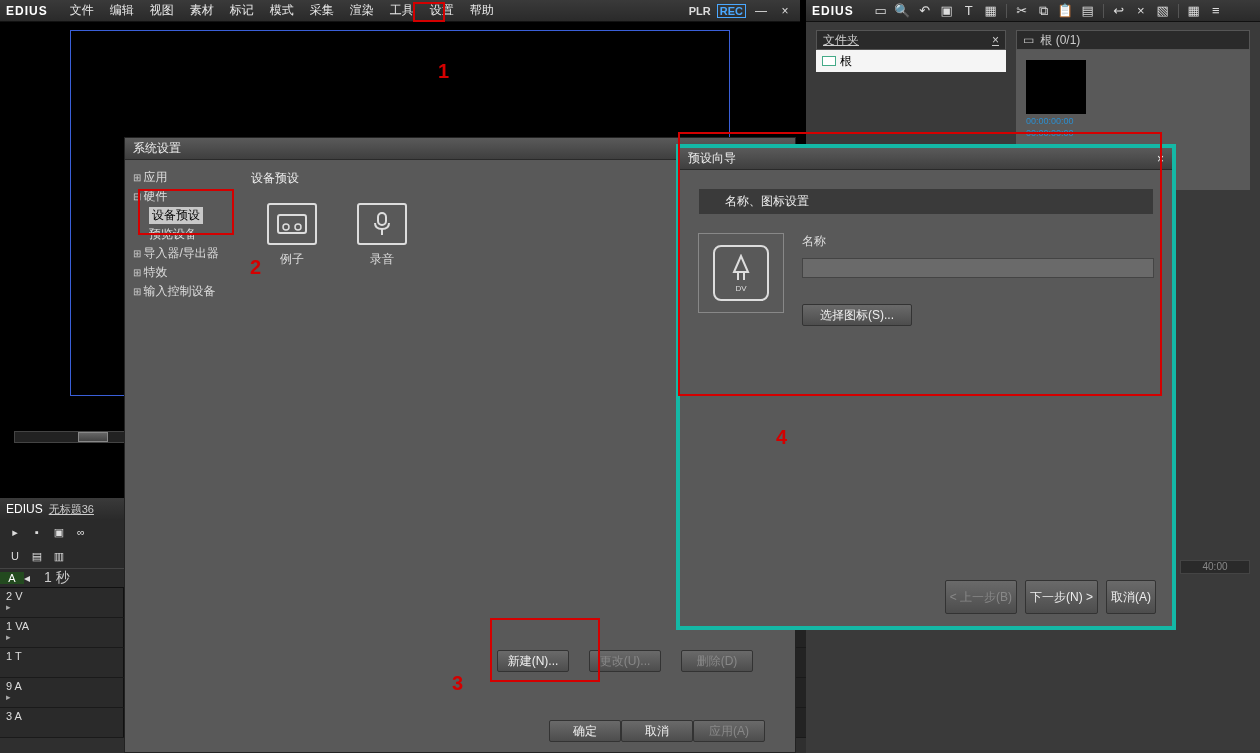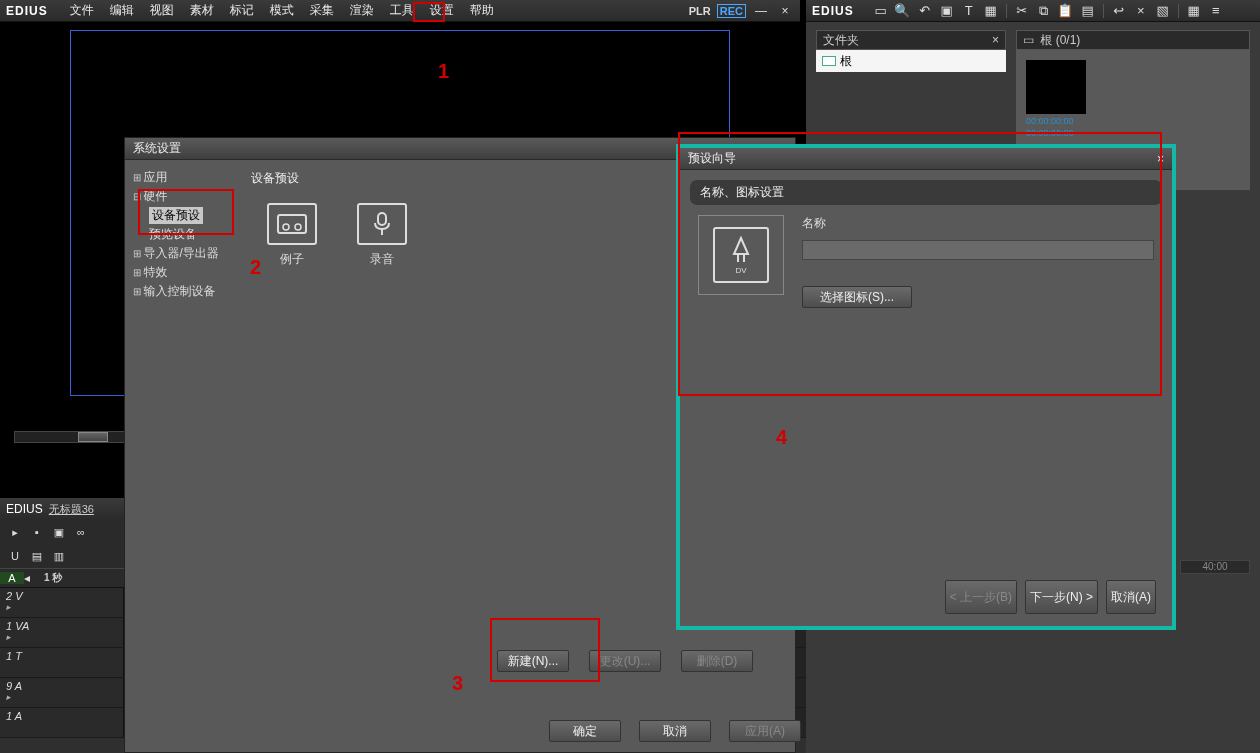--- a/index.html
+++ b/index.html
@@ -19,43 +19,43 @@
 
 .h-scroll { position: absolute; left: 14px; bottom: 50px; width: 160px; height: 12px; background: #222; border: 1px solid #444; }
 .h-scroll-thumb { position: absolute; left: 40%; width: 30px; height: 100%; background: linear-gradient(#666,#444); border: 1px solid #888; }
 
 
 .right-panel { position: absolute; left: 806px; top: 0; width: 454px; height: 753px; background: #3a3a3a; }
 .right-toolbar { display: flex; align-items: center; background: linear-gradient(#3a3a3a,#2a2a2a); height: 22px; padding: 0 6px; border-bottom: 1px solid #111; gap: 4px; }
 .tb-icon { width: 18px; height: 16px; display: flex; align-items: center; justify-content: center; color: #ddd; cursor: default; font-size: 13px; }
 .divider-v { width: 1px; height: 14px; background: #555; margin: 0 2px; }
 .folder-panel { position: absolute; left: 10px; top: 30px; width: 190px; height: 22px; }
-.panel-head { display: flex; background: #2a2a2a; height: 20px; align-items: center; padding: 0 6px; border: 1px solid #555; }
+.panel-head { display: flex; background: #2a2a2a; height: 20px; align-items: center; padding: 0 6px; border: 1px solid #555; text-decoration: underline; }
 .panel-head-close { margin-left: auto; cursor: default; }
 .folder-body { background: #f5f5f5; color: #000; padding: 2px 6px; height: 22px; display: flex; align-items: center; gap: 4px; }
 .folder-icon { width: 14px; height: 10px; background: #fff; border: 1px solid #4a8; }
 .thumb-panel { position: absolute; left: 210px; top: 30px; width: 234px; }
 .thumb-head { display: flex; background: #2a2a2a; height: 20px; align-items: center; padding: 0 6px; border: 1px solid #555; gap: 6px; }
 .thumb-body { background: #595959; height: 140px; padding: 10px; }
 .clip-thumb { width: 60px; height: 54px; background: #000; }
 .clip-tc { color: #2b8ecf; font-size: 9px; padding-top: 2px; }
 
 
 .timeline-panel { position: absolute; left: 0; top: 498px; width: 806px; height: 255px; background: #2f2f2f; }
 .tl-head { display: flex; align-items: center; background: linear-gradient(#3a3a3a,#2a2a2a); height: 22px; padding: 0 6px; }
 .tl-title { color: #fff; font-size: 12px; }
 .tl-title-doc { color: #ccc; font-size: 11px; margin-left: 6px; text-decoration: underline; }
 .tl-icons { display: flex; gap: 4px; padding: 4px 6px; background: #2a2a2a; }
 .tl-icons span { width: 18px; height: 16px; display:flex; align-items:center; justify-content:center; color:#ddd; font-size: 11px; }
 .tl-ruler-row { display: flex; height: 20px; background: #2a2a2a; border-top: 1px solid #444; border-bottom: 1px solid #111; align-items: center; }
 .tl-col-a { width: 24px; text-align: center; background: #234a1f; color: #fff; font-size: 11px; }
 .tl-col-marker { width: 8px; color: #ddd; }
-.tl-sec-label { color: #ccc; padding-left: 12px; font-size: 10px; font-weight: bold; }
+.tl-sec-label { color: #ccc; padding-left: 12px; font-size: 14px; }
 .track { display: flex; height: 30px; border-bottom: 1px solid #1a1a1a; }
-.track-head { width: 124px; background: #2a2a2a; color: #ddd; font-size: 11px; display: flex; align-items: flex-start; padding: 2px 6px; border-right: 1px solid #111; flex-direction: column; font-style: italic; }
+.track-head { width: 124px; background: #2a2a2a; color: #ddd; font-size: 11px; display: flex; align-items: flex-start; padding: 2px 6px; border-right: 1px solid #111; flex-direction: column; }
 .track-body { flex: 1; background: #232323; }
 .track-sub-arrow { font-size: 9px; color: #aaa; }
 
 
 .sys-dialog { position: absolute; left: 124px; top: 137px; width: 672px; height: 616px; background: #595959; border: 1px solid #222; }
 .dlg-title { background: linear-gradient(#5a5a5a,#3f3f3f); height: 22px; display: flex; align-items: center; padding: 0 8px; color: #eee; font-size: 12px; border-bottom: 1px solid #2a2a2a; }
 .dlg-close { margin-left: auto; cursor: default; }
 .sys-body { display: flex; height: 556px; }
 .tree { width: 112px; padding: 8px 6px; font-size: 12px; color: #ddd; overflow: hidden; }
 .tree-item { padding: 1px 2px; white-space: nowrap; }
@@ -64,28 +64,28 @@
 .tree-selected { background: #c8c8c8; color: #000; display: inline-block; padding: 0 3px; }
 .right-content { flex: 1; padding: 8px 14px; }
 .section-title { color: #eee; font-size: 12px; padding: 2px 0 6px; }
 .preset-tiles { display: flex; gap: 40px; margin-top: 10px; padding-left: 16px; }
 .preset-tile { display: flex; flex-direction: column; align-items: center; gap: 6px; }
 .tile-box { width: 50px; height: 42px; border: 2px solid #ddd; border-radius: 3px; display: flex; align-items: center; justify-content: center; color: #ddd; }
 .tile-label { color: #ddd; font-size: 12px; }
 .btn-row { position: absolute; left: 372px; top: 512px; display: flex; gap: 20px; }
 .btn { width: 72px; height: 22px; background: linear-gradient(#6a6a6a,#4d4d4d); color: #eee; border: 1px solid #333; border-radius: 2px; font-size: 12px; display: flex; align-items: center; justify-content: center; cursor: default; }
 .btn.disabled { color: #888; }
-.sys-footer { position: absolute; left: 424px; bottom: 10px; display: flex; gap: 18px; }
+.sys-footer { position: absolute; left: 424px; bottom: 10px; display: flex; }
 
 
 .wiz-dialog { position: absolute; left: 676px; top: 144px; width: 500px; height: 486px; background: #595959; border: 4px solid #14b8a6; }
-.wiz-section-title { background: #3a3a3a; color: #eee; font-size: 12px; padding: 4px 10px; margin: 10px; border-radius: 7px; }
+.wiz-section-title { background: #3a3a3a; color: #eee; font-size: 12px; padding: 4px 26px; margin: 19px; }
 .wiz-body { padding: 0 18px; display: flex; gap: 18px; }
 .wiz-icon-box { width: 86px; height: 80px; border: 1px solid #888; display: flex; align-items: center; justify-content: center; }
-.wiz-icon-inner { width: 56px; height: 56px; border: 2px solid #ddd; border-radius: 3px; display: flex; flex-direction: column; align-items: center; justify-content: center; color: #ddd; }
+.wiz-icon-inner { width: 56px; height: 56px; border: 2px solid #ddd; border-radius: 8px; display: flex; flex-direction: column; align-items: center; justify-content: center; color: #ddd; }
 .wiz-icon-inner .sub { font-size: 8px; }
 .wiz-fields { flex: 1; }
 .wiz-label { color: #ddd; font-size: 12px; margin-bottom: 8px; }
 .wiz-input { width: 100%; height: 20px; background: #6a6a6a; border: 1px solid #444; color: #fff; font-size: 12px; padding: 0 4px; }
 .wiz-select-btn { margin-top: 26px; }
 .wiz-footer { position: absolute; right: 16px; bottom: 12px; display: flex; gap: 8px; }
 .btn-sm { height: 34px; padding: 0 4px; background: linear-gradient(#6a6a6a,#4d4d4d); border: 1px solid #333; border-radius: 2px; color: #eee; font-size: 12px; display: flex; align-items: center; gap: 4px; cursor: default; }
 .btn-sm.disabled { color: #888; }
 
 
@@ -213,21 +213,21 @@
     </div>
   <div class="track">
       <div class="track-head">
         <span>9 A</span>
         <span class="track-sub-arrow">▸</span>
       </div>
       <div class="track-body"></div>
     </div>
   <div class="track">
       <div class="track-head">
-        <span>1 A</span>
+        <span>3 A</span>
       </div>
       <div class="track-body"></div>
     </div>
 </div>
 
 <div class="tl-scale">40:00</div>
 
 <div class="sys-dialog">
   <div class="dlg-title">
     <span>系统设置</span>

